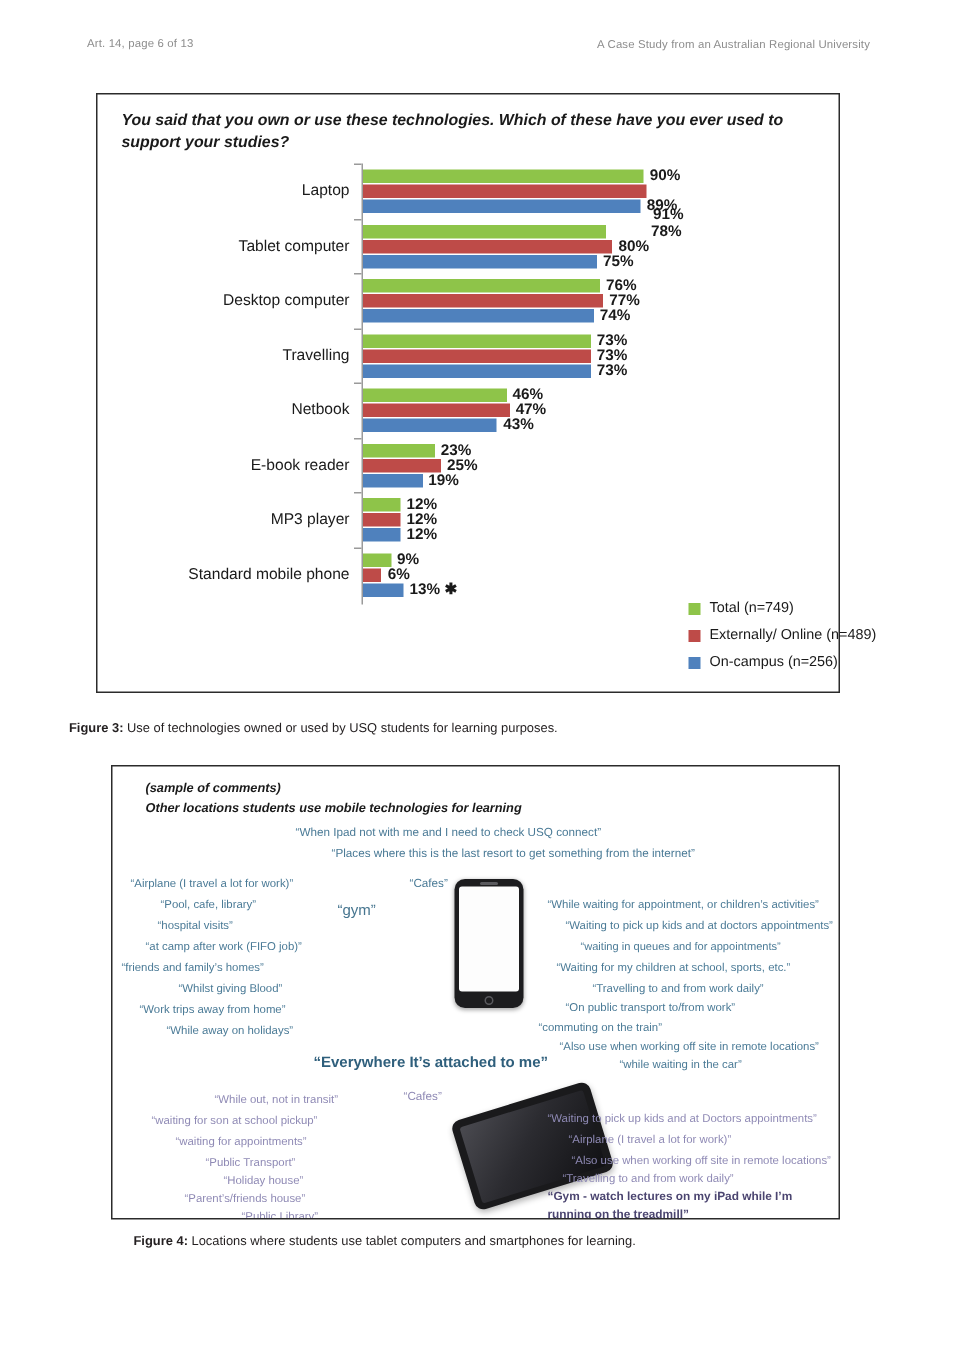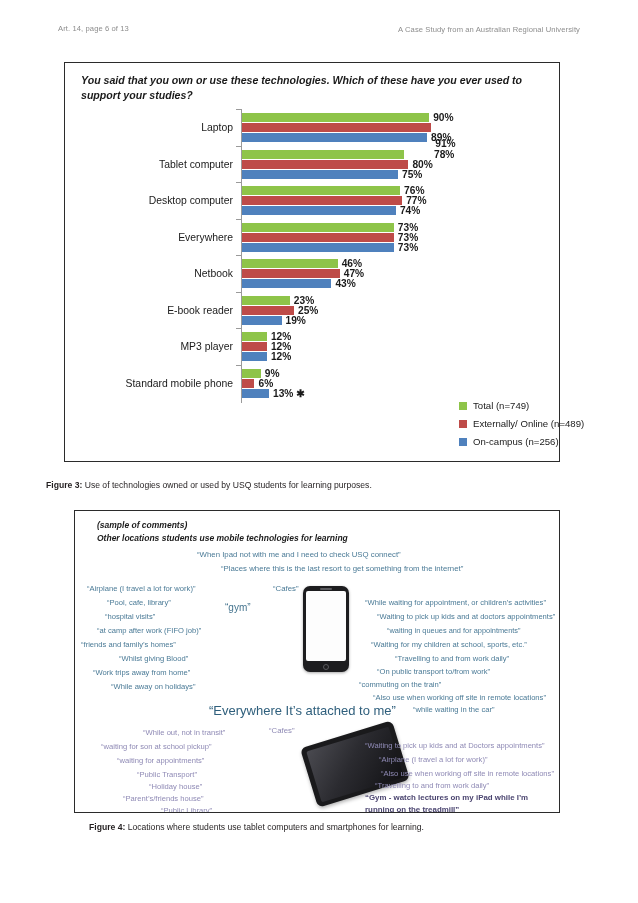--- a/index.html
+++ b/index.html
@@ -321,21 +321,21 @@
         <div class="bar-value" style="left: 337px; top: 60.9px;">75%</div>
         <div class="tick" style="top: 73px;"></div>
         <div class="cat-label" style="top: 87.1px;">Desktop computer</div>
         <div class="bar total" style="top: 77px; width: 158.08px;"></div>
         <div class="bar-value" style="left: 339.08px; top: 77.4px;">76%</div>
         <div class="bar external" style="top: 87px; width: 160.16px;"></div>
         <div class="bar-value" style="left: 341.16px; top: 87.4px;">77%</div>
         <div class="bar oncampus" style="top: 97px; width: 153.92px;"></div>
         <div class="bar-value" style="left: 334.92px; top: 97.4px;">74%</div>
         <div class="tick" style="top: 109.5px;"></div>
-        <div class="cat-label" style="top: 123.6px;">Everywhere</div>
+        <div class="cat-label" style="top: 123.6px;">Travelling</div>
         <div class="bar total" style="top: 113.5px; width: 151.84px;"></div>
         <div class="bar-value" style="left: 332.84px; top: 113.9px;">73%</div>
         <div class="bar external" style="top: 123.5px; width: 151.84px;"></div>
         <div class="bar-value" style="left: 332.84px; top: 123.9px;">73%</div>
         <div class="bar oncampus" style="top: 133.5px; width: 151.84px;"></div>
         <div class="bar-value" style="left: 332.84px; top: 133.9px;">73%</div>
         <div class="tick" style="top: 146px;"></div>
         <div class="cat-label" style="top: 160.1px;">Netbook</div>
         <div class="bar total" style="top: 150px; width: 95.68px;"></div>
         <div class="bar-value" style="left: 276.68px; top: 150.4px;">46%</div>
@@ -423,21 +423,21 @@
       <div class="quote" style="left: 312px; top: 116px; font-size: 7.4px; color: rgb(74, 122, 150); font-weight: normal;">“waiting in queues and for appointments”</div>
       <div class="quote" style="left: 6px; top: 130px; font-size: 7.6px; color: rgb(74, 122, 150); font-weight: normal;">“friends and family’s homes”</div>
       <div class="quote" style="left: 296px; top: 130px; font-size: 7.6px; color: rgb(74, 122, 150); font-weight: normal;">“Waiting for my children at school, sports, etc.”</div>
       <div class="quote" style="left: 44px; top: 144px; font-size: 7.6px; color: rgb(74, 122, 150); font-weight: normal;">“Whilst giving Blood”</div>
       <div class="quote" style="left: 320px; top: 144px; font-size: 7.6px; color: rgb(74, 122, 150); font-weight: normal;">“Travelling to and from work daily”</div>
       <div class="quote" style="left: 18px; top: 158px; font-size: 7.6px; color: rgb(74, 122, 150); font-weight: normal;">“Work trips away from home”</div>
       <div class="quote" style="left: 302px; top: 157px; font-size: 7.6px; color: rgb(74, 122, 150); font-weight: normal;">“On public transport to/from work”</div>
       <div class="quote" style="left: 36px; top: 172px; font-size: 7.6px; color: rgb(74, 122, 150); font-weight: normal;">“While away on holidays”</div>
       <div class="quote" style="left: 284px; top: 170px; font-size: 7.6px; color: rgb(74, 122, 150); font-weight: normal;">“commuting on the train”</div>
       <div class="quote" style="left: 298px; top: 183px; font-size: 7.6px; color: rgb(74, 122, 150); font-weight: normal;">“Also use when working off site in remote locations”</div>
-      <div class="quote" style="left: 134px; top: 193px; font-size: 13px; color: rgb(47, 95, 124); font-weight: normal;">“Everywhere It’s attached to me”</div>
+      <div class="quote" style="left: 134px; top: 193px; font-size: 10px; color: rgb(47, 95, 124); font-weight: bold;">“Everywhere It’s attached to me”</div>
       <div class="quote" style="left: 338px; top: 195px; font-size: 7.6px; color: rgb(74, 122, 150); font-weight: normal;">“while waiting in the car”</div>
       <div class="quote" style="left: 68px; top: 218px; font-size: 7.6px; color: rgb(143, 138, 181); font-weight: normal;">“While out, not in transit”</div>
       <div class="quote" style="left: 194px; top: 216px; font-size: 7.8px; color: rgb(143, 138, 181); font-weight: normal;">“Cafes”</div>
       <div class="quote" style="left: 26px; top: 232px; font-size: 7.6px; color: rgb(143, 138, 181); font-weight: normal;">“waiting for son at school pickup”</div>
       <div class="quote" style="left: 290px; top: 231px; font-size: 7.6px; color: rgb(143, 138, 181); font-weight: normal;">“Waiting to pick up kids and at Doctors appointments”</div>
       <div class="quote" style="left: 42px; top: 246px; font-size: 7.6px; color: rgb(143, 138, 181); font-weight: normal;">“waiting for appointments”</div>
       <div class="quote" style="left: 304px; top: 245px; font-size: 7.6px; color: rgb(143, 138, 181); font-weight: normal;">“Airplane (I travel a lot for work)”</div>
       <div class="quote" style="left: 62px; top: 260px; font-size: 7.6px; color: rgb(143, 138, 181); font-weight: normal;">“Public Transport”</div>
       <div class="quote" style="left: 306px; top: 259px; font-size: 7.6px; color: rgb(143, 138, 181); font-weight: normal;">“Also use when working off site in remote locations”</div>
       <div class="quote" style="left: 74px; top: 272px; font-size: 7.6px; color: rgb(143, 138, 181); font-weight: normal;">“Holiday house”</div>

